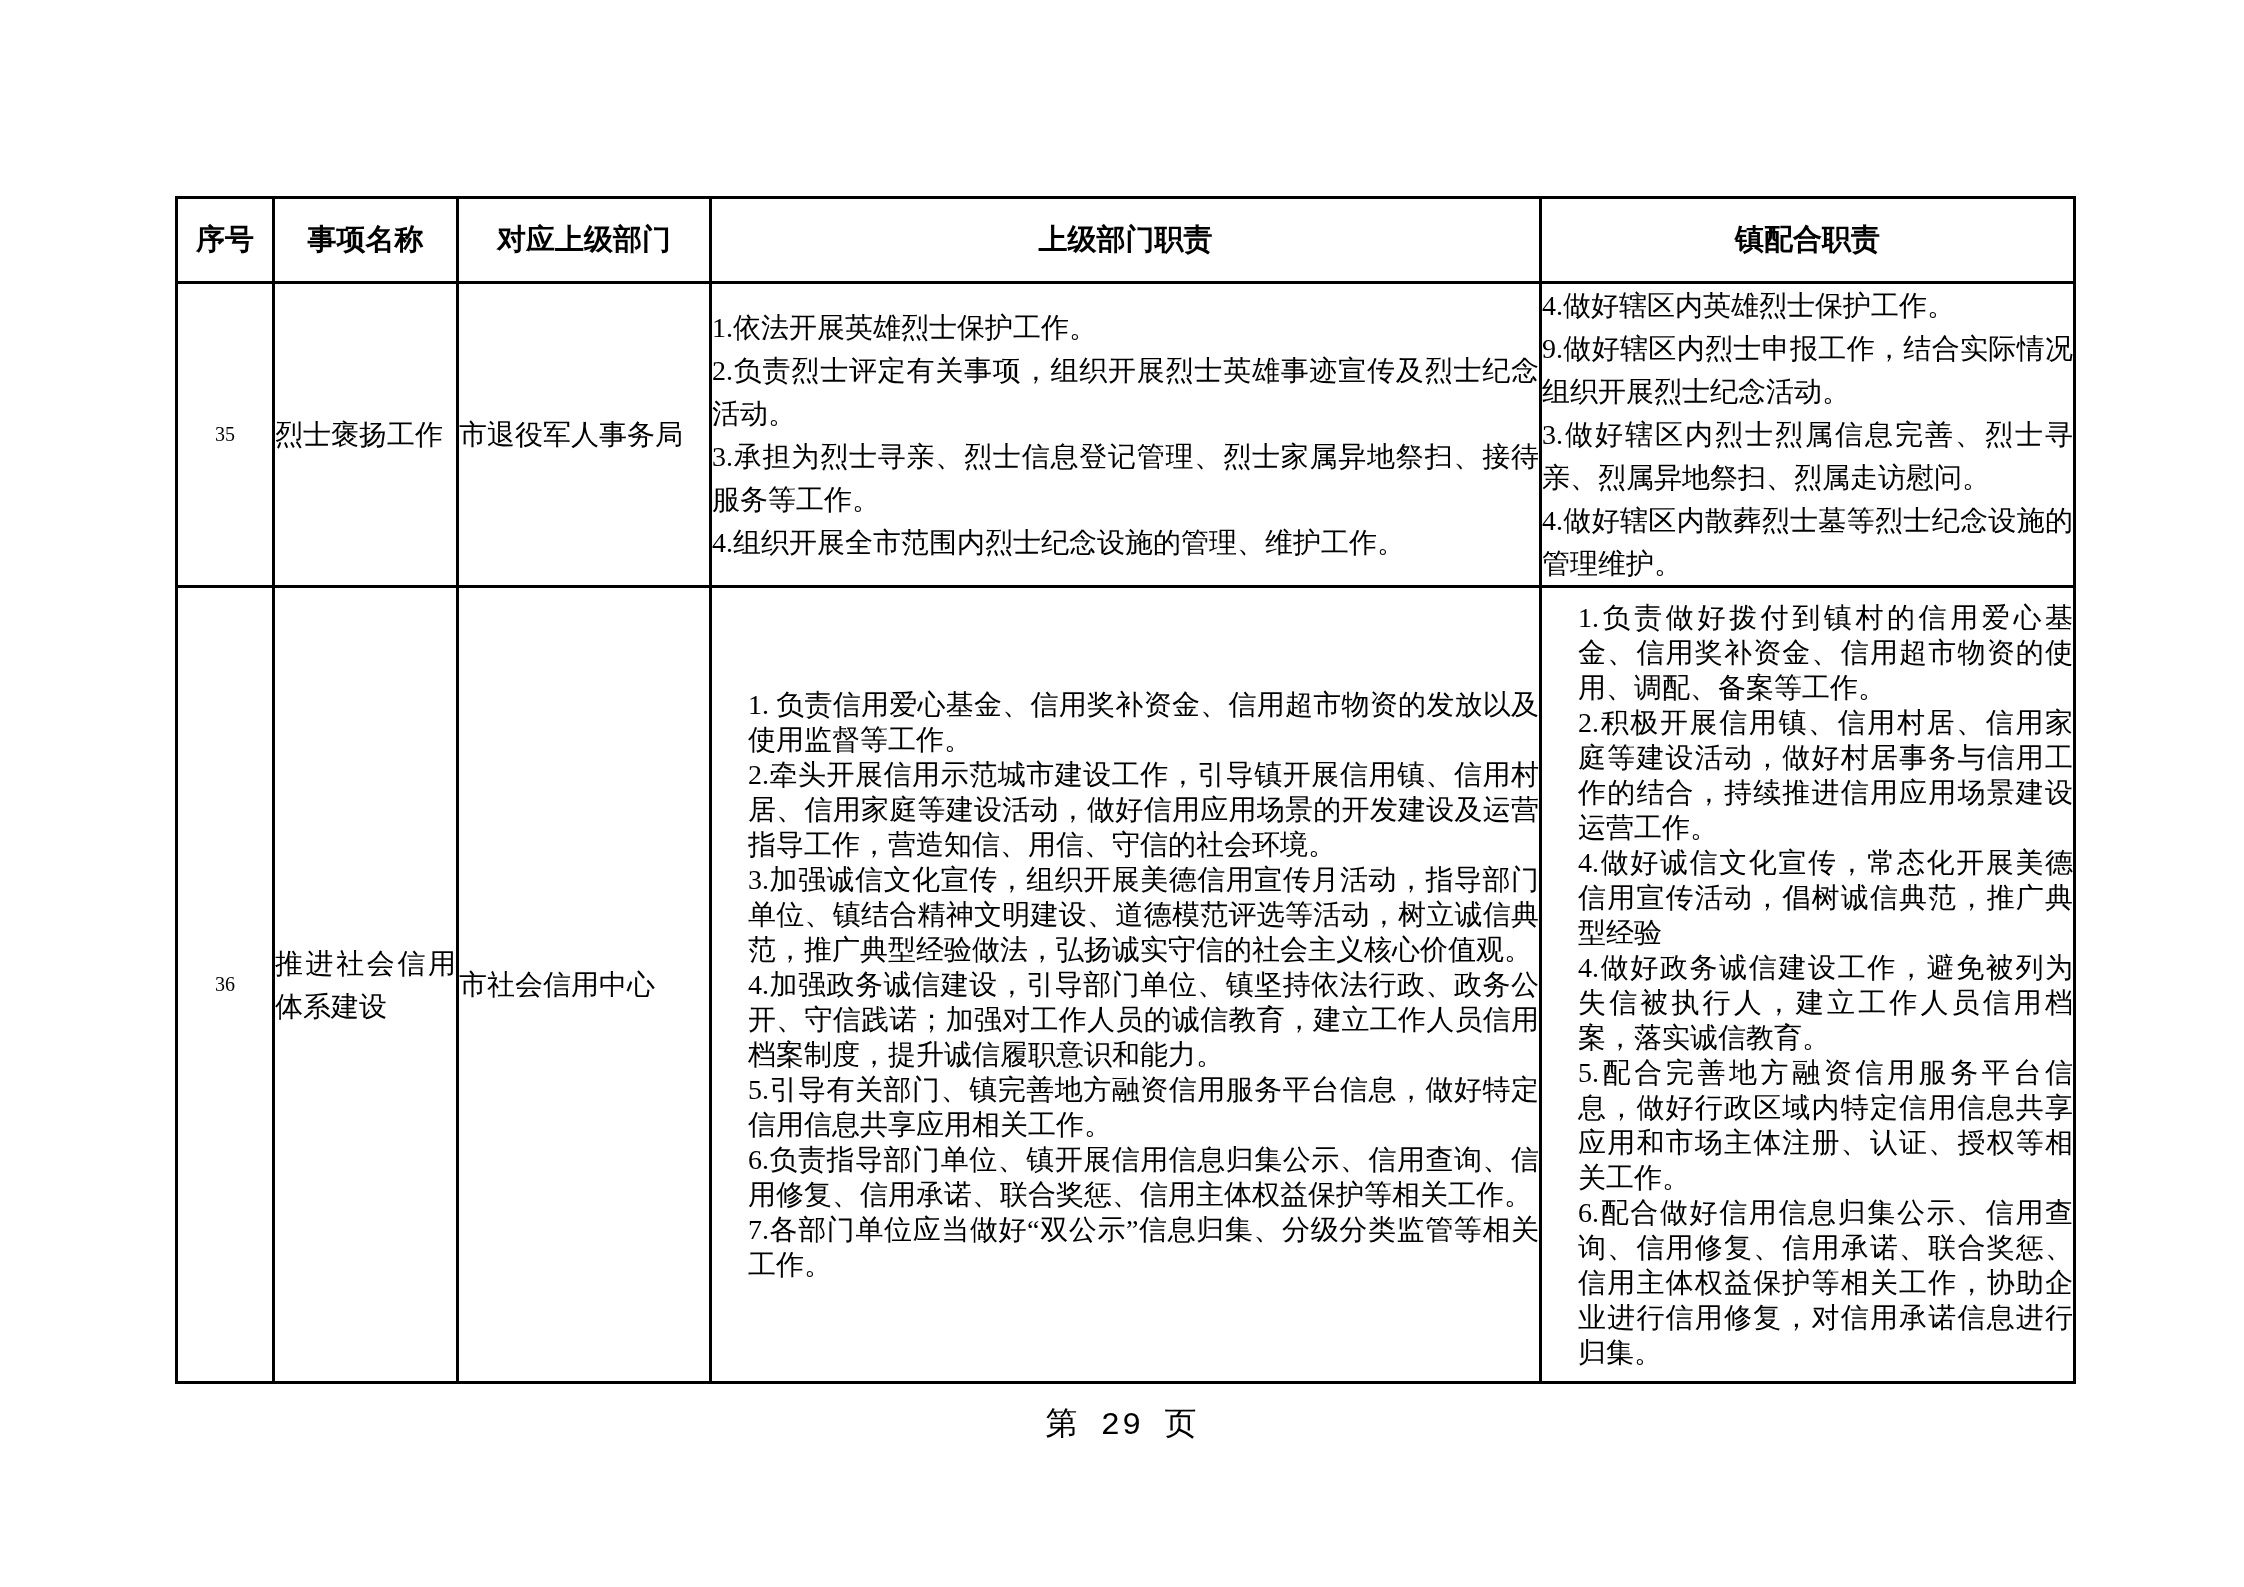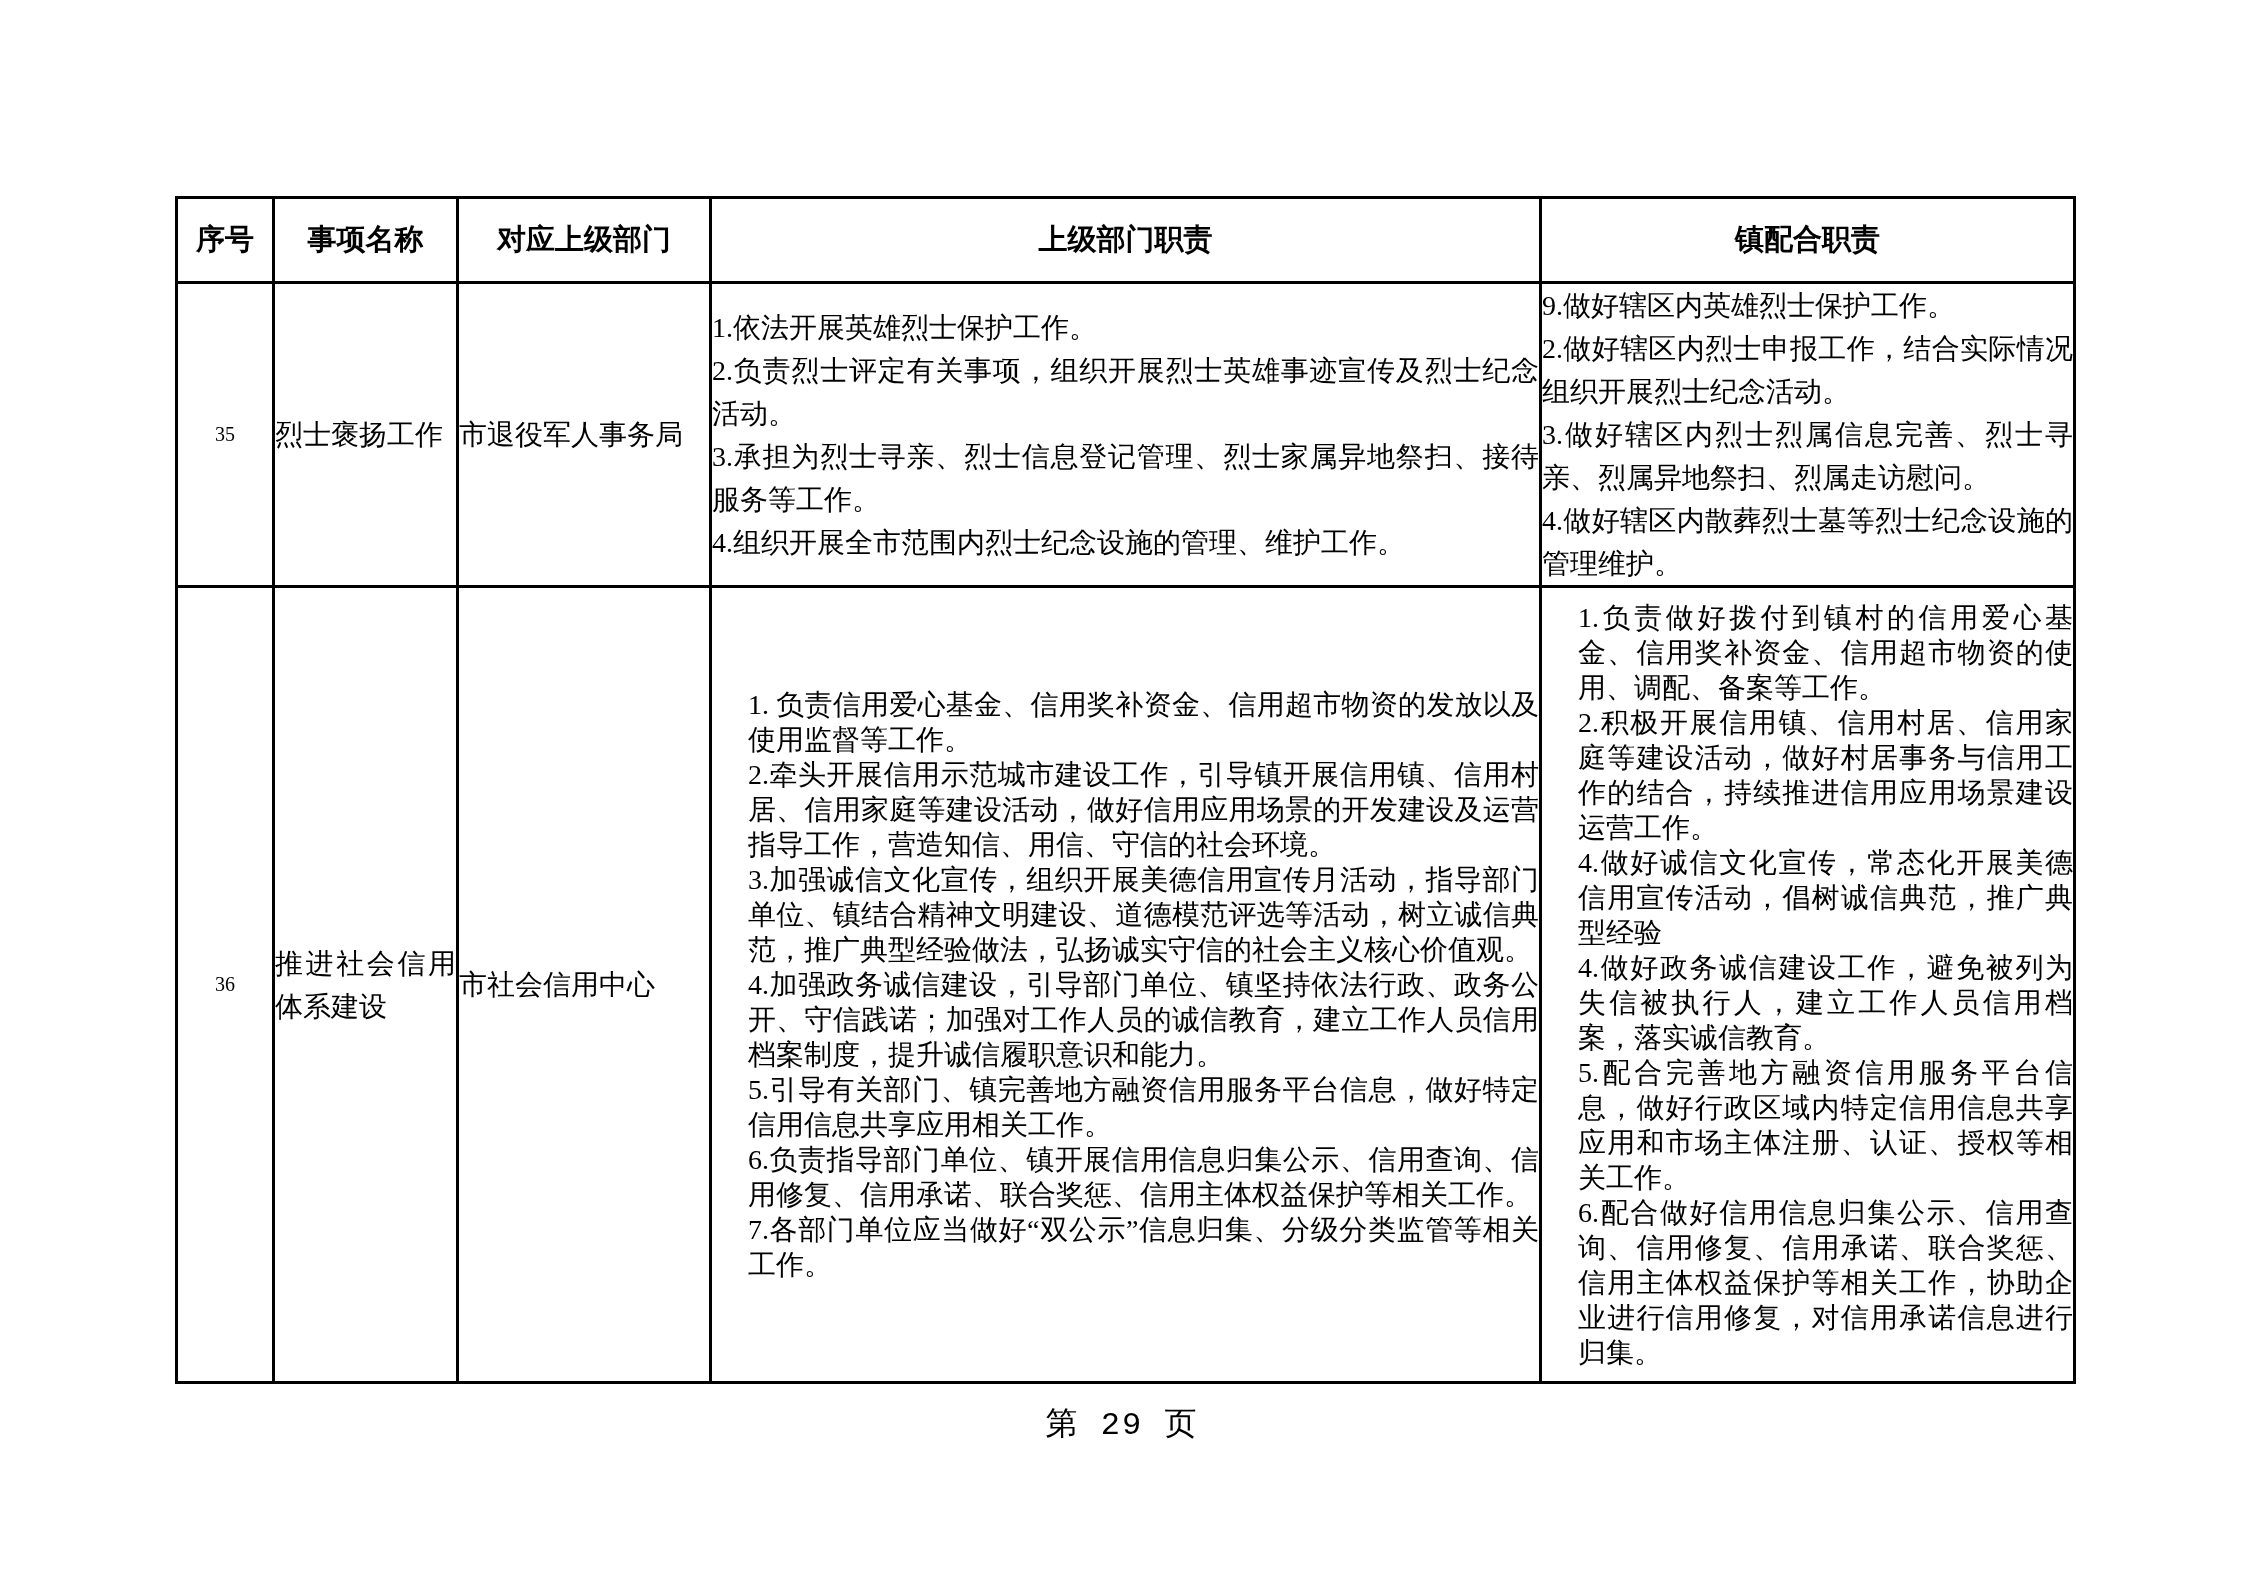--- a/index.html
+++ b/index.html
@@ -108,22 +108,22 @@
       <td class="seq-cell">35</td>
       <td class="name-cell">烈士褒扬工作</td>
       <td class="dept-cell">市退役军人事务局</td>
       <td class="duties-cell">
         <p>1.依法开展英雄烈士保护工作。</p>
         <p>2.负责烈士评定有关事项，组织开展烈士英雄事迹宣传及烈士纪念活动。</p>
         <p>3.承担为烈士寻亲、烈士信息登记管理、烈士家属异地祭扫、接待服务等工作。</p>
         <p>4.组织开展全市范围内烈士纪念设施的管理、维护工作。</p>
       </td>
       <td class="duties-cell">
-        <p>9.做好辖区内英雄烈士保护工作。</p>
-        <p>2.做好辖区内烈士申报工作，结合实际情况组织开展烈士纪念活动。</p>
+        <p>4.做好辖区内英雄烈士保护工作。</p>
+        <p>9.做好辖区内烈士申报工作，结合实际情况组织开展烈士纪念活动。</p>
         <p>3.做好辖区内烈士烈属信息完善、烈士寻亲、烈属异地祭扫、烈属走访慰问。</p>
         <p>4.做好辖区内散葬烈士墓等烈士纪念设施的管理维护。</p>
       </td>
     </tr>
 
 
     <tr class="row-36">
       <td class="seq-cell">36</td>
       <td class="name-cell">推进社会信用体系建设</td>
       <td class="dept-cell">市社会信用中心</td>

